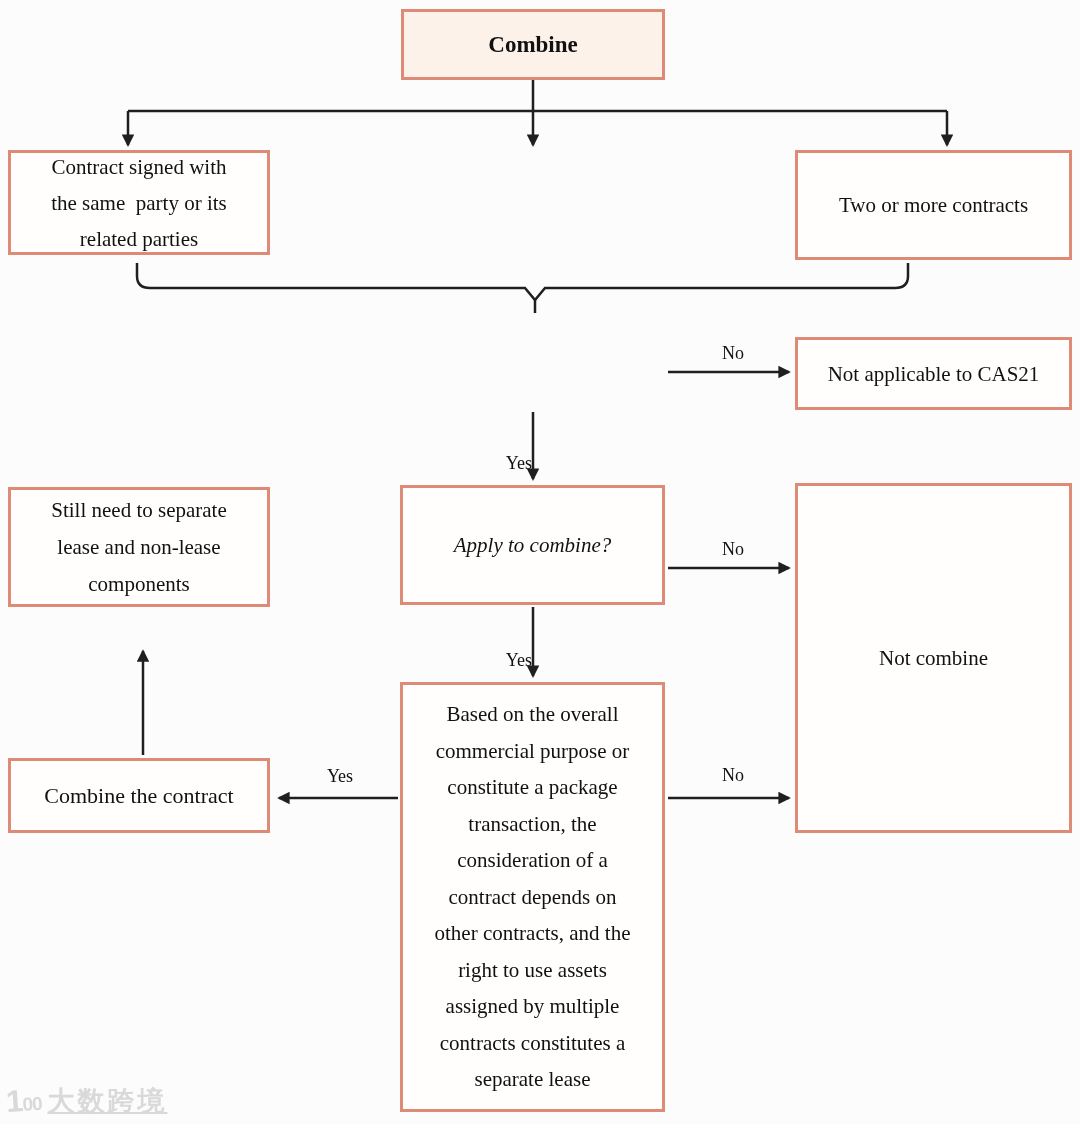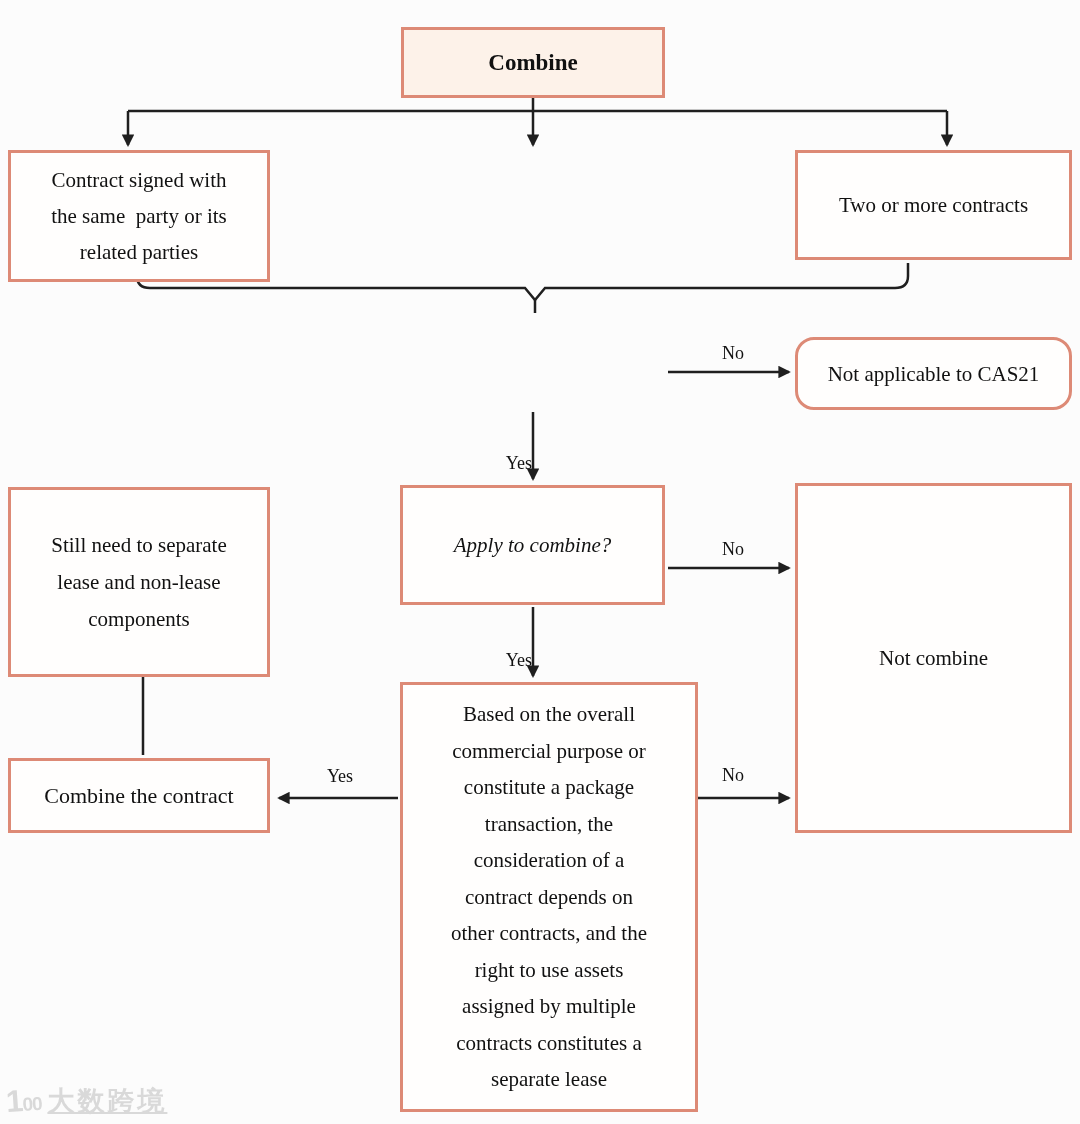--- a/index.html
+++ b/index.html
@@ -19,31 +19,31 @@
     background:#fffefd;
     display:flex;
     align-items:center;
     justify-content:center;
     text-align:center;
     font-size:21px;
     line-height:36px;
     white-space:pre-wrap;
   }
   .node .lbl{display:block;width:100%;}
-  #node-combine{left:401px;top:9px;width:264px;height:71px;background:#fdf2e9;font-weight:bold;font-size:23px;margin-top:18px;}
-  #node-same-party{left:8px;top:150px;width:262px;height:132px;}
+  #node-combine{left:401px;top:9px;width:264px;height:71px;background:#fdf2e9;font-weight:bold;font-size:23px;}
+  #node-same-party{left:8px;top:150px;width:262px;height:105px;}
   #node-same-time{left:400px;top:150px;width:265px;height:110px;}
   #node-two-or-more{left:795px;top:150px;width:277px;height:110px;align-items:center;}
   #node-contains-lease{left:400px;top:337px;width:265px;height:73px;}
-  #node-not-applicable{left:795px;top:337px;width:277px;height:73px;font-size:21px;border-radius:19px;}
+  #node-not-applicable{left:795px;top:337px;width:277px;height:73px;font-size:21px;}
   #node-apply-combine{left:400px;top:485px;width:265px;height:120px;font-style:italic;}
   #node-not-combine{left:795px;top:483px;width:277px;height:350px;}
-  #node-still-separate{left:8px;top:487px;width:262px;height:190px;line-height:37px;}
+  #node-still-separate{left:8px;top:487px;width:262px;height:120px;line-height:37px;}
   #node-combine-contract{left:8px;top:758px;width:262px;height:75px;font-size:22px;}
-  #node-criteria{left:400px;top:682px;width:298px;height:430px;line-height:36.5px;}
+  #node-criteria{left:400px;top:682px;width:265px;height:430px;line-height:36.5px;}
   #connector-svg{position:absolute;left:0;top:0;z-index:0;}
   .node{z-index:1;}
   .edge-label{
     position:absolute;
     z-index:2;
     font-size:18px;
     line-height:26px;
     text-align:center;
   }
   #label-no-contains{left:706px;top:340px;width:54px;}

